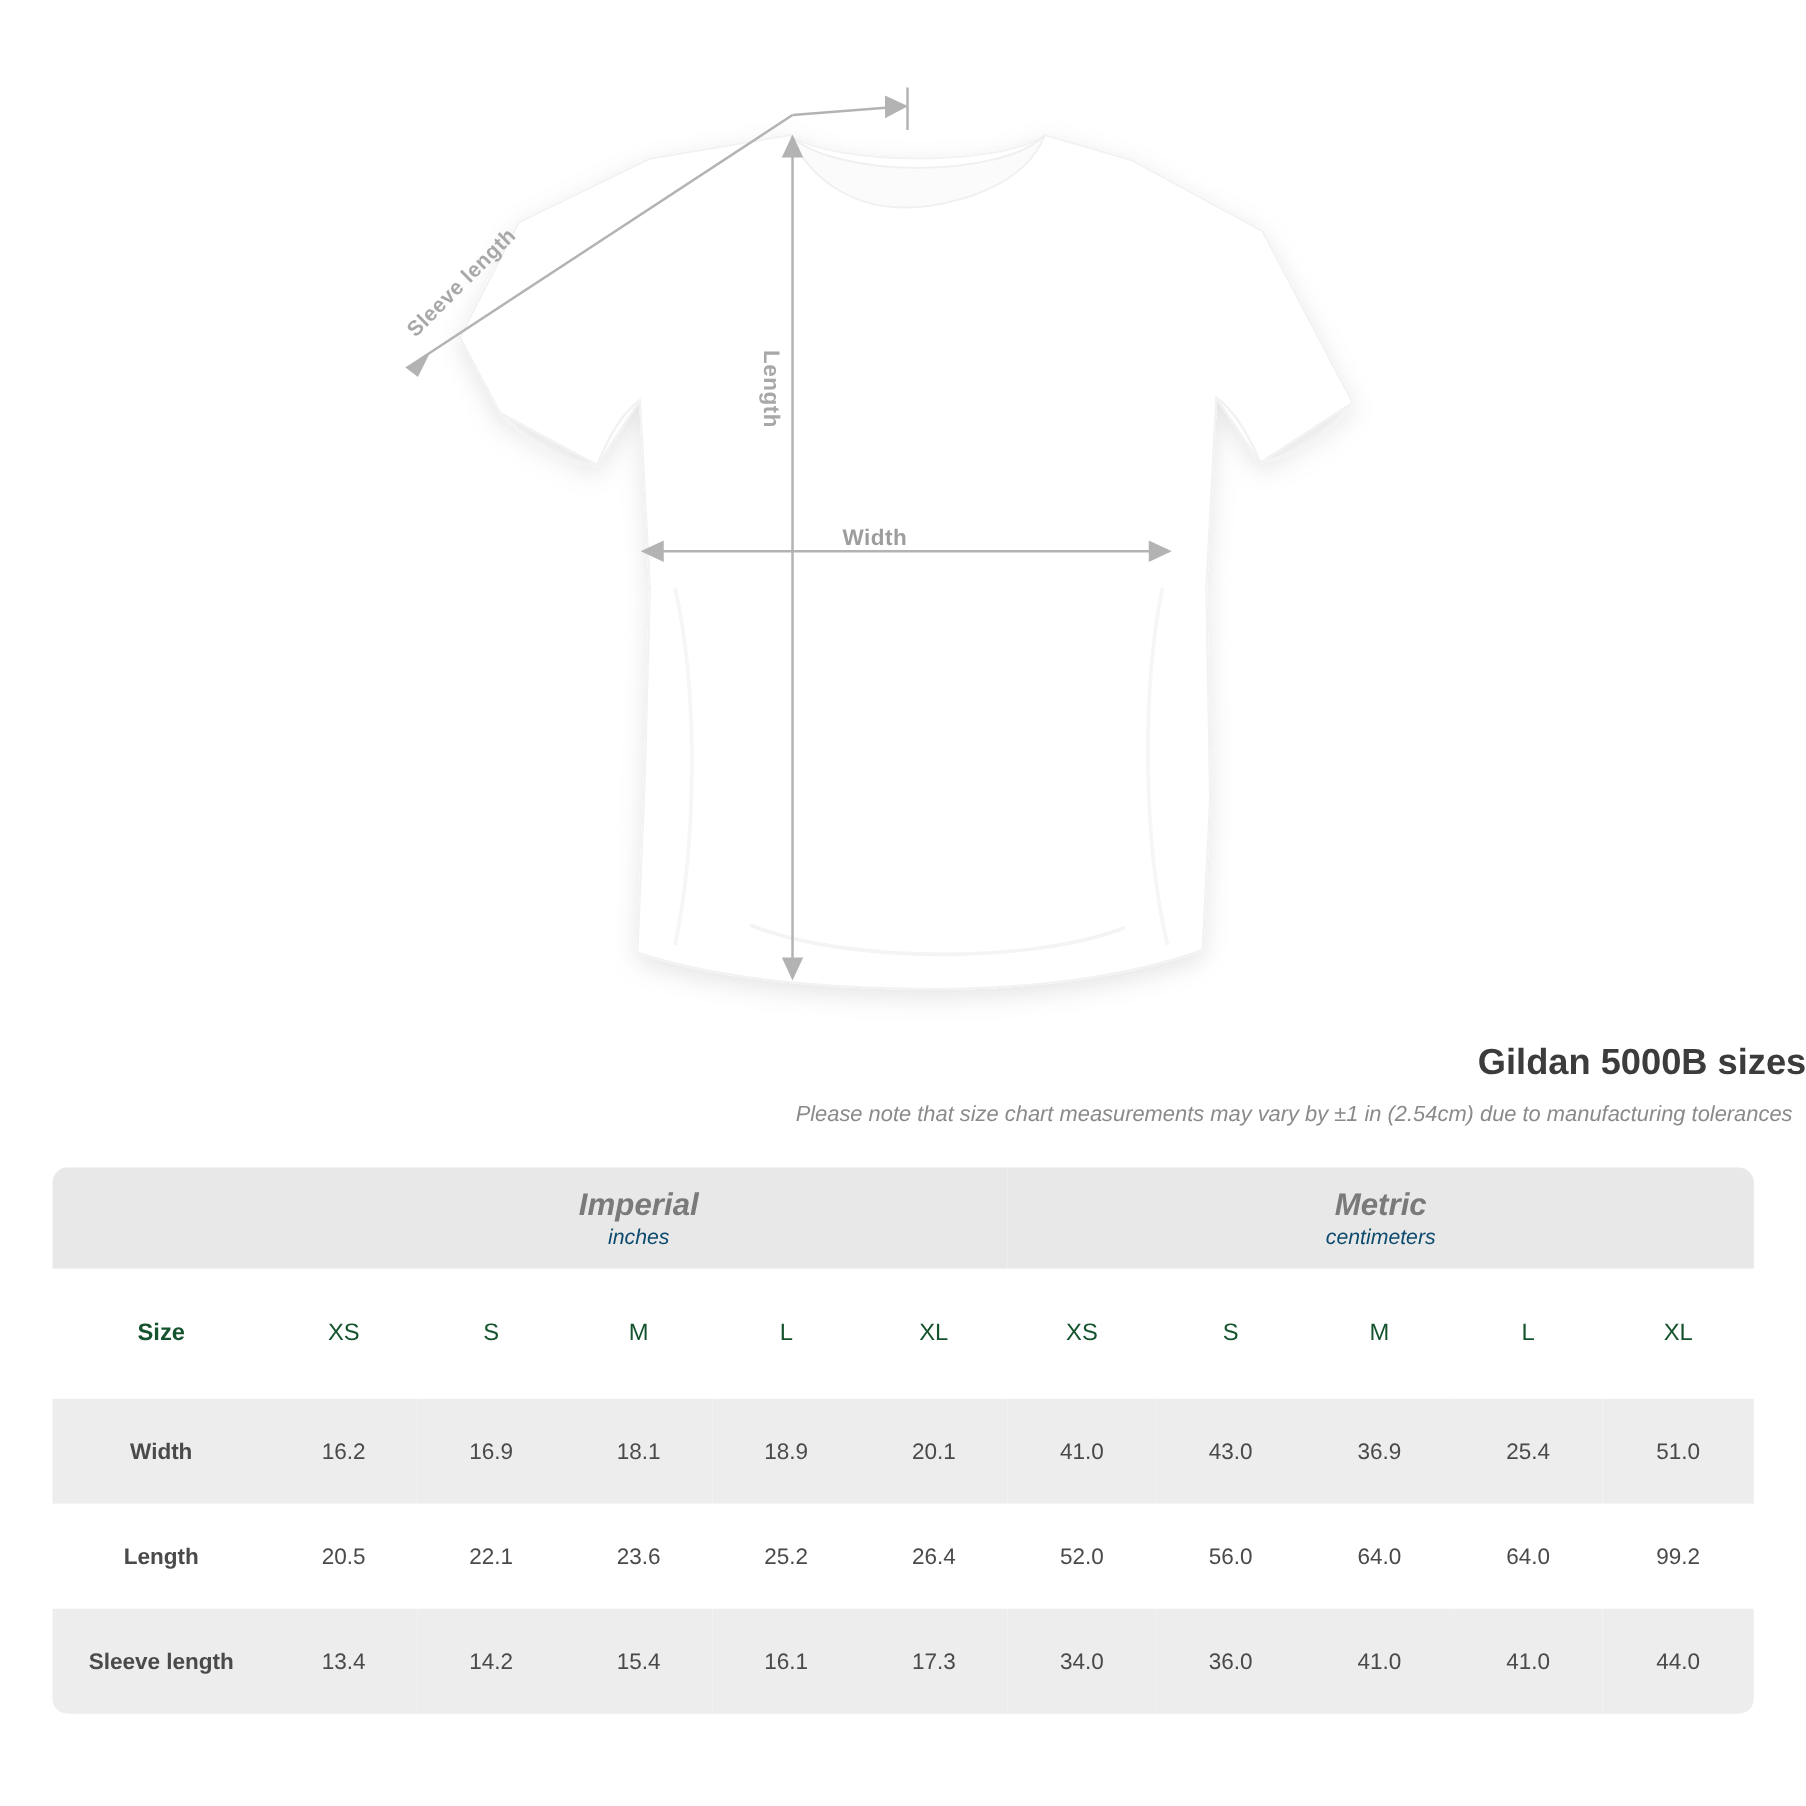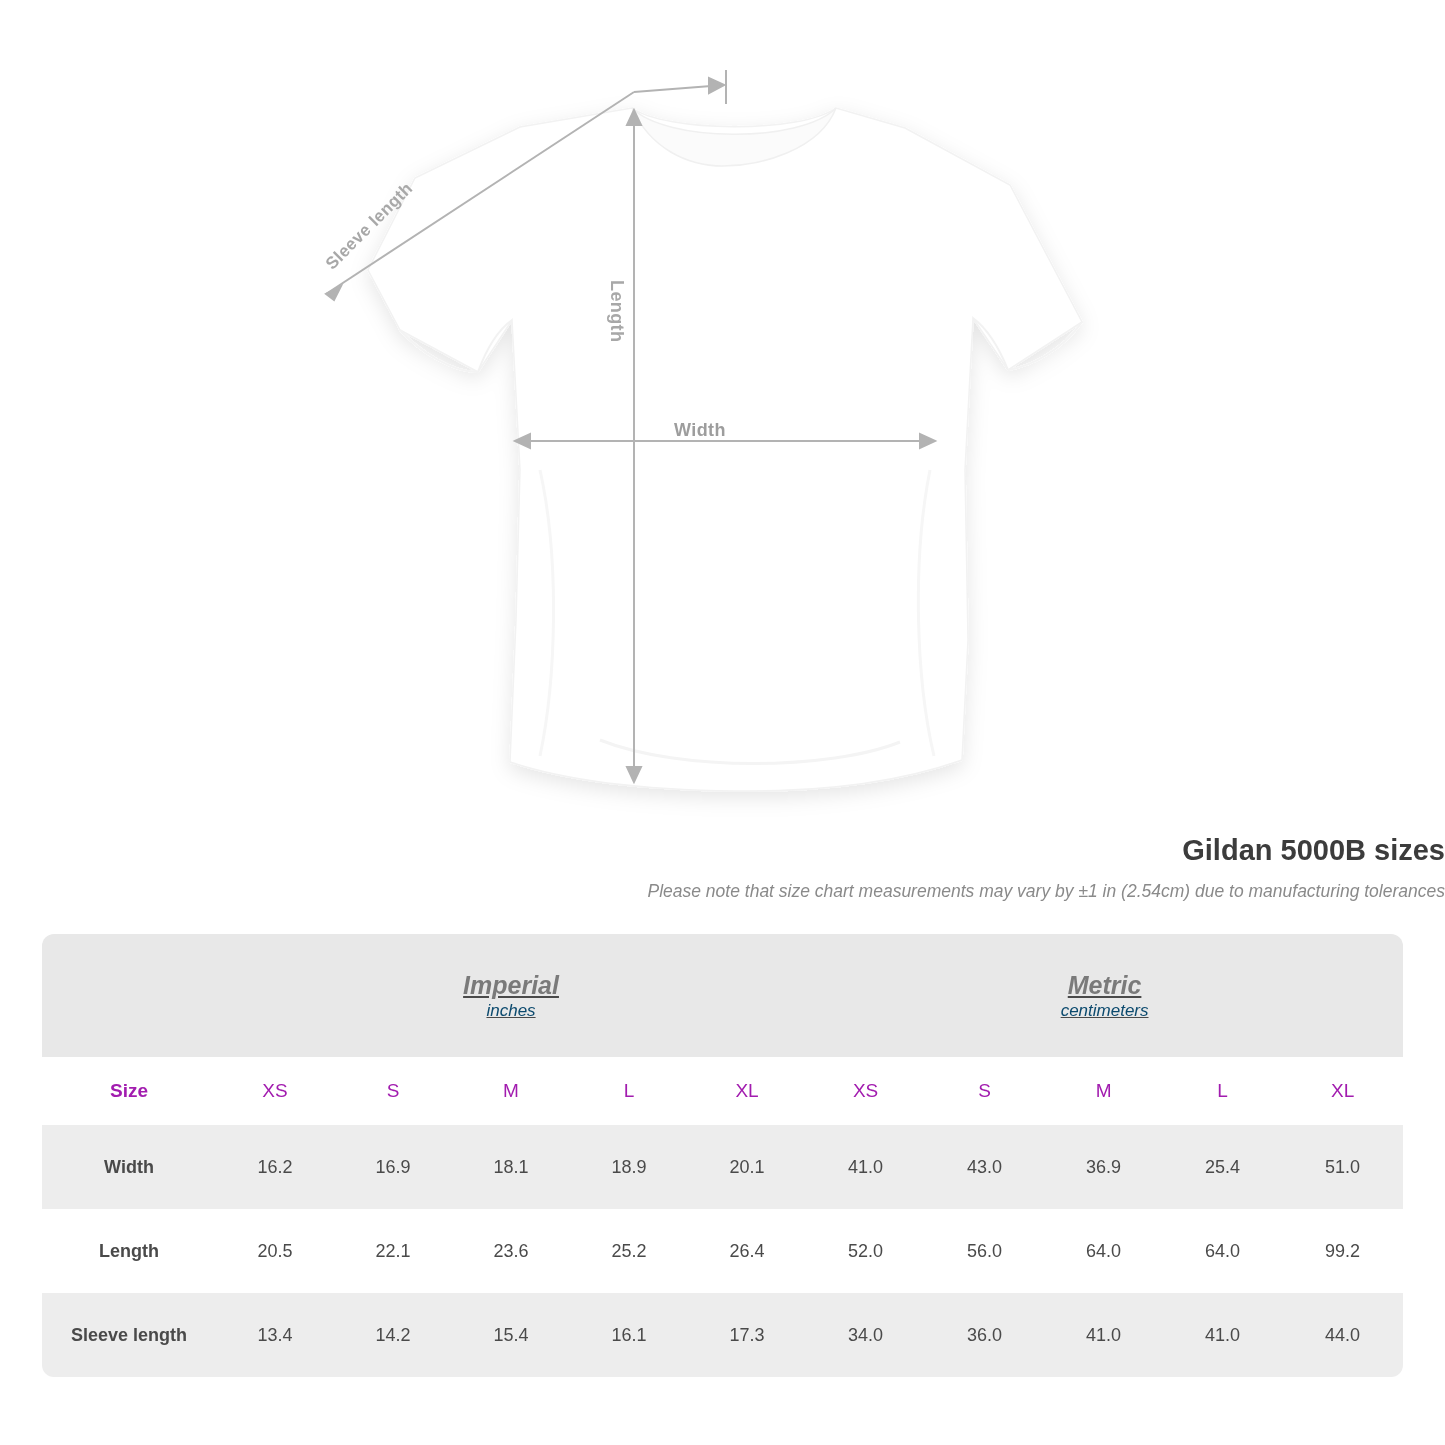--- a/index.html
+++ b/index.html
@@ -74,21 +74,21 @@
   .chart-title {
     font-size: 29px;
     font-weight: bold;
     color: #3c3c3c;
     margin: 0 0 14px 0;
   }
   .chart-note {
     font-size: 17.5px;
     font-style: italic;
     color: #8a8a8a;
-    margin: 0;
+    margin: 11px;
   }
 
   
   .table-wrap {
     padding: 0 42px;
     margin-top: 32px;
   }
 
   table.size-table {
     width: 1361px;
@@ -100,22 +100,21 @@
   table.size-table th {
     border: none;
     text-align: center;
     vertical-align: middle;
     font-size: 18px;
     color: #4a4a4a;
   }
 
   .unit-head {
     background: #e8e8e8;
-    height: 123px;
-    text-decoration: underline;
+    height: 81px;
   }
   .unit-head .unit-name {
     font-size: 25px;
     font-style: italic;
     font-weight: bold;
     color: #7a7a7a;
     display: block;
     line-height: 1.25;
   }
   .unit-head .unit-sub {
@@ -124,24 +123,24 @@
     color: #0c4a6e;
     display: block;
   }
   .corner-cell {
     background: #e8e8e8;
   }
   .corner-round-l { border-top-left-radius: 12px; }
   .corner-round-r { border-top-right-radius: 12px; }
 
   tr.row-head td {
-    height: 68px;
+    height: 104px;
     background: #ffffff;
     font-size: 19px;
-    color: #a21caf;
+    color: #14532d;
   }
   tr.row-head td.rowlabel {
     font-weight: bold;
     font-size: 19px;
   }
 
   tr.row-alt td {
     background: #ededed;
     height: 84px;
   }

